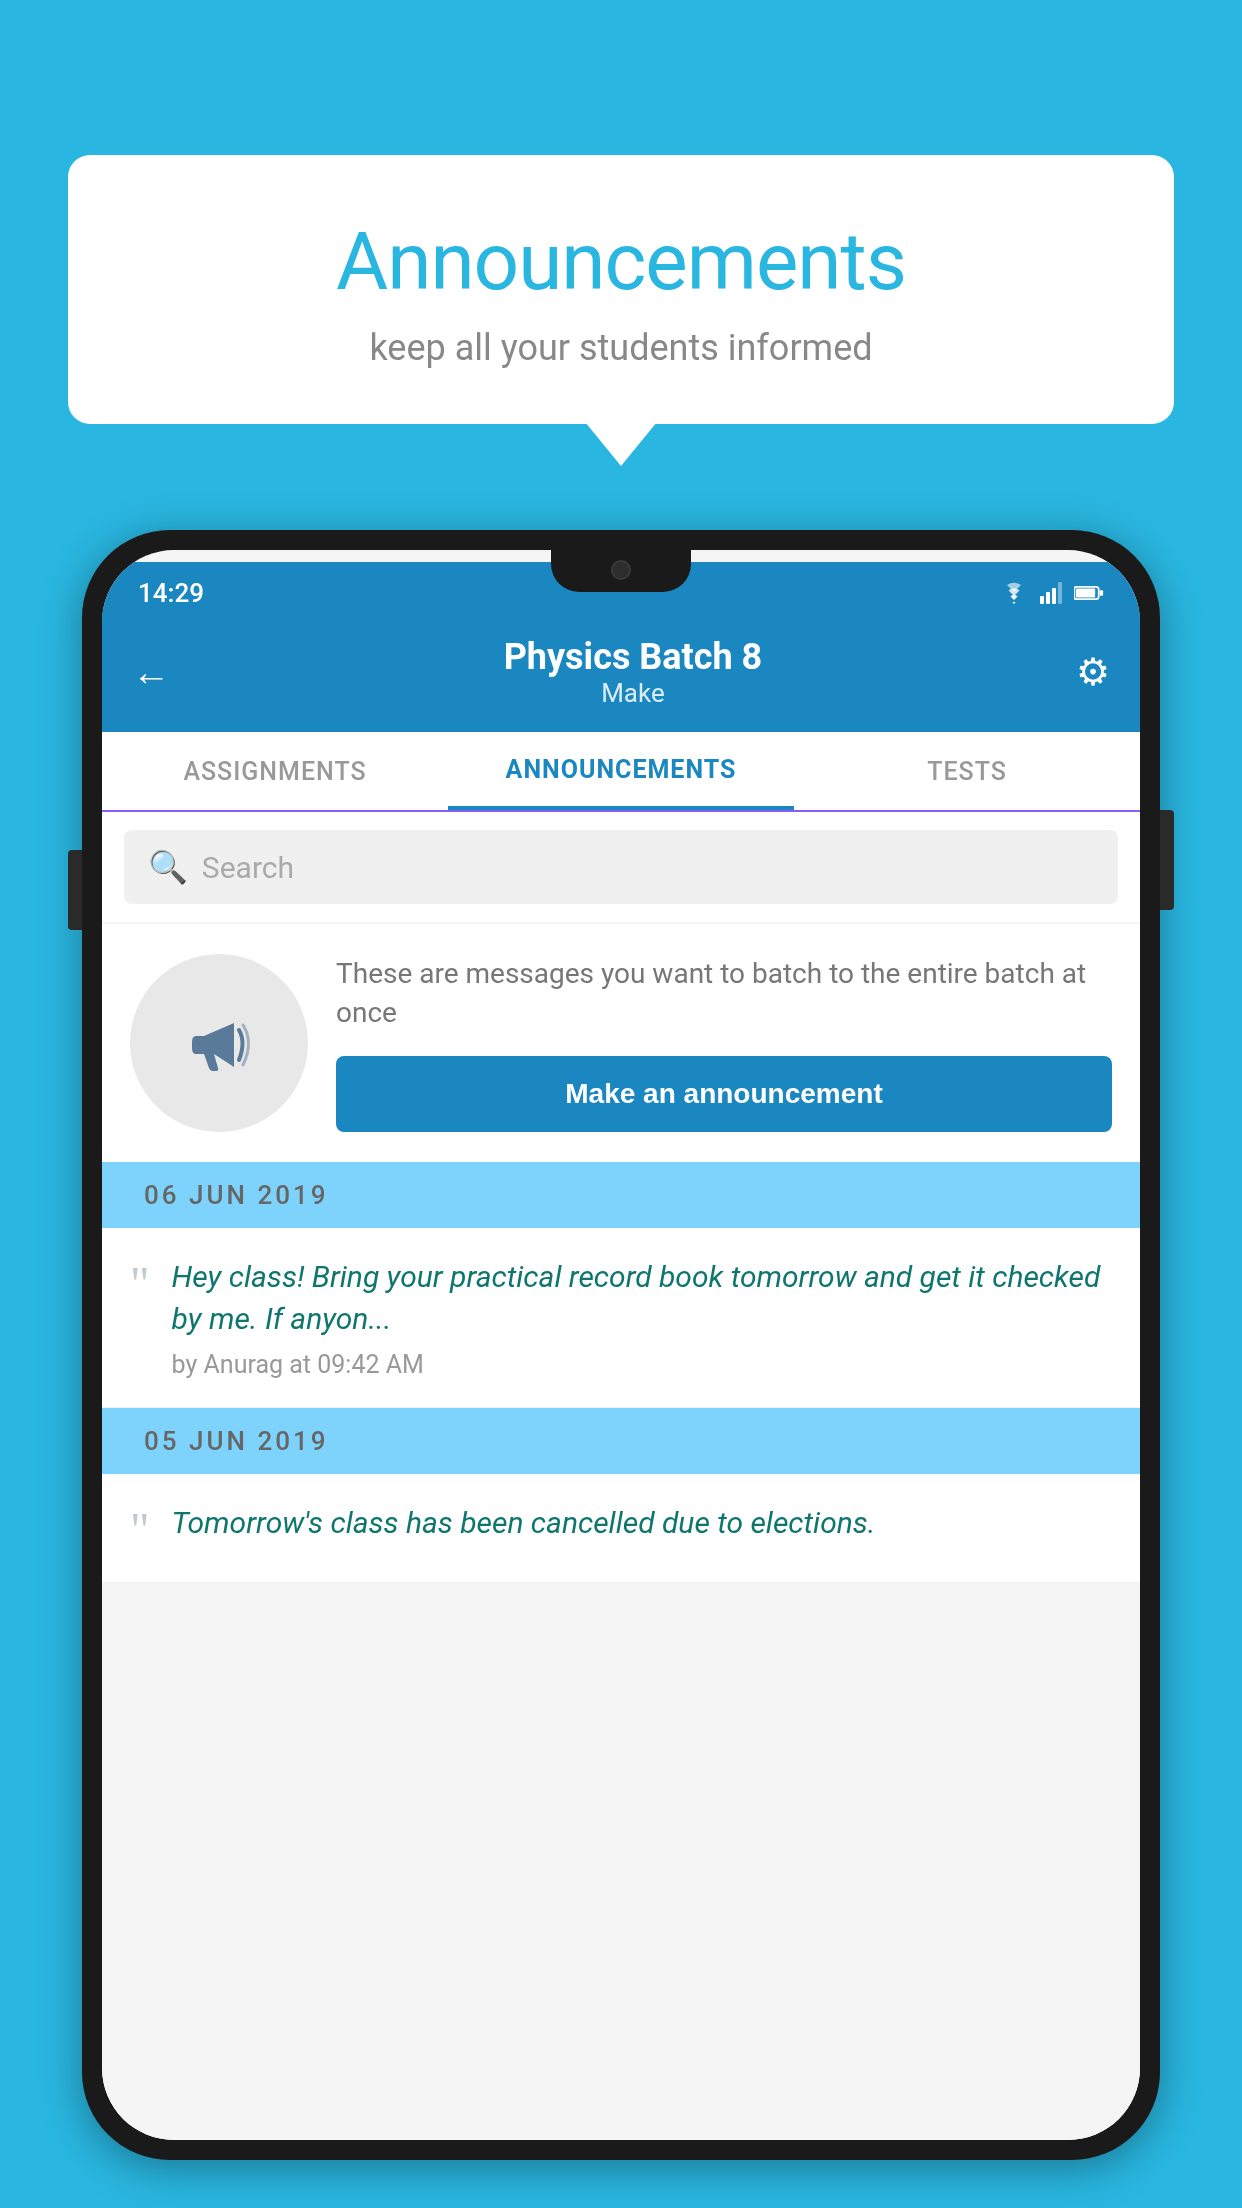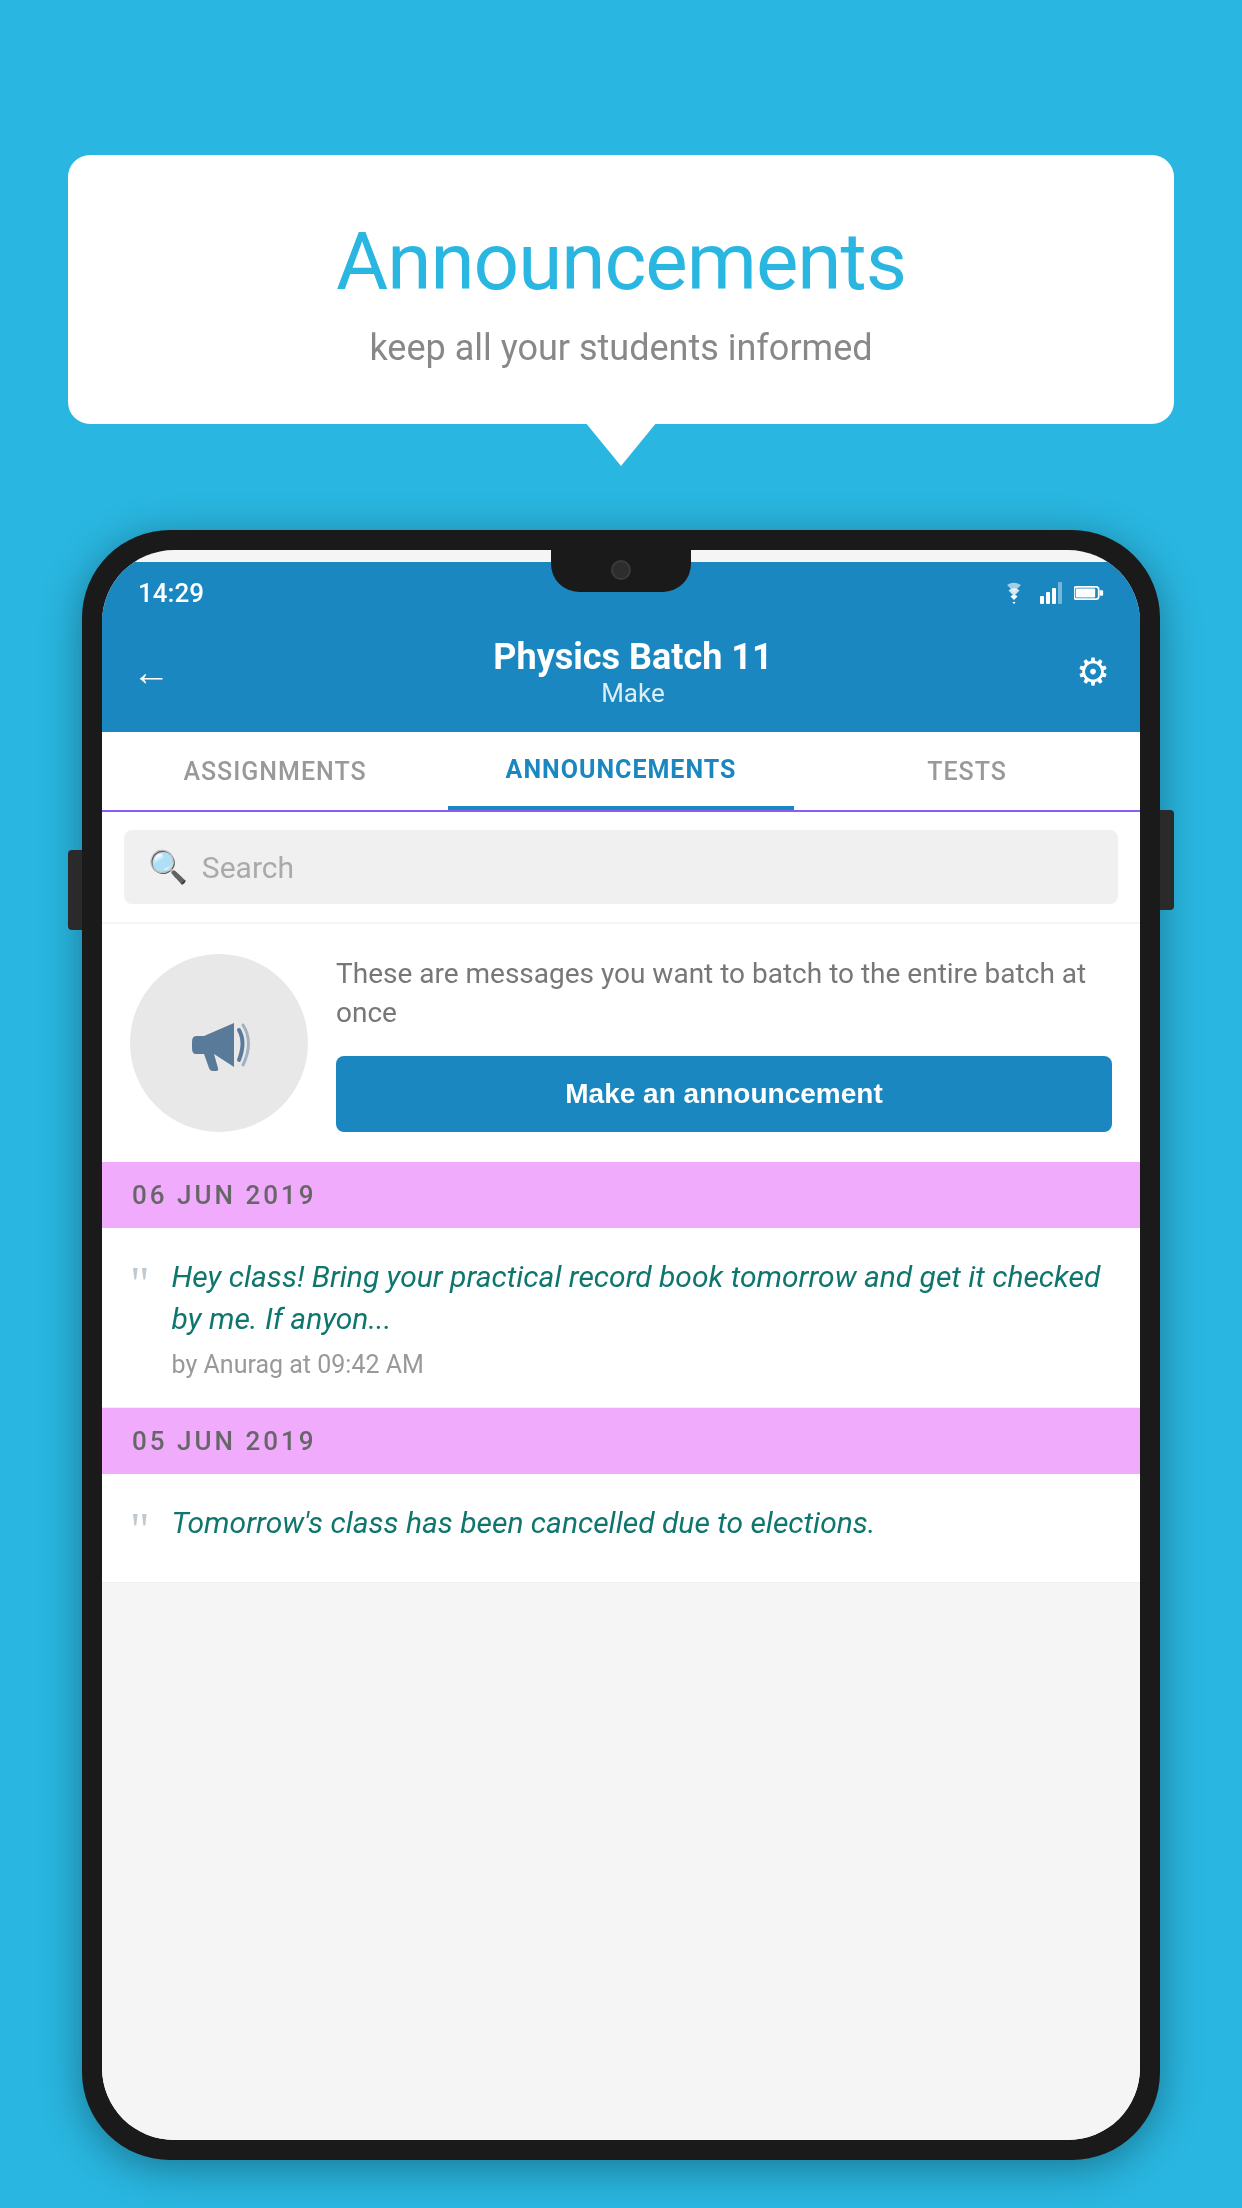--- a/index.html
+++ b/index.html
@@ -311,22 +311,22 @@
       border-radius: 8px;
       padding: 22px 30px;
       font-size: 28px;
       font-weight: 700;
       cursor: pointer;
       width: 100%;
     }
 
     
     .date-separator {
-      background: #f0abfc;
-      padding: 18px 30px;
+      background: #7dd3fc;
+      padding: 18px 42px;
       display: flex;
       align-items: center;
       gap: 14px;
     }
 
     .date-text {
       font-size: 26px;
       color: #666;
       letter-spacing: 3px;
       font-weight: 500;
@@ -424,21 +424,21 @@
             <rect x="0" y="2" width="28" height="14" rx="3" stroke="white" stroke-width="2" fill="none"></rect>
             <rect x="2" y="4" width="22" height="10" rx="1"></rect>
             <rect x="29" y="6" width="4" height="6" rx="1"></rect>
           </svg>
         </div>
       </div>
 
       <div class="app-header">
         <span class="back-arrow">←</span>
         <div class="header-center">
-          <div class="header-title">Physics Batch 11</div>
+          <div class="header-title">Physics Batch 8</div>
           <div class="header-subtitle">Make</div>
         </div>
         <span class="gear-icon">⚙</span>
       </div>
 
       <div class="tab-bar">
         <div class="tab-item">
           <span>ASSIGNMENTS</span>
         </div>
         <div class="tab-item active">

